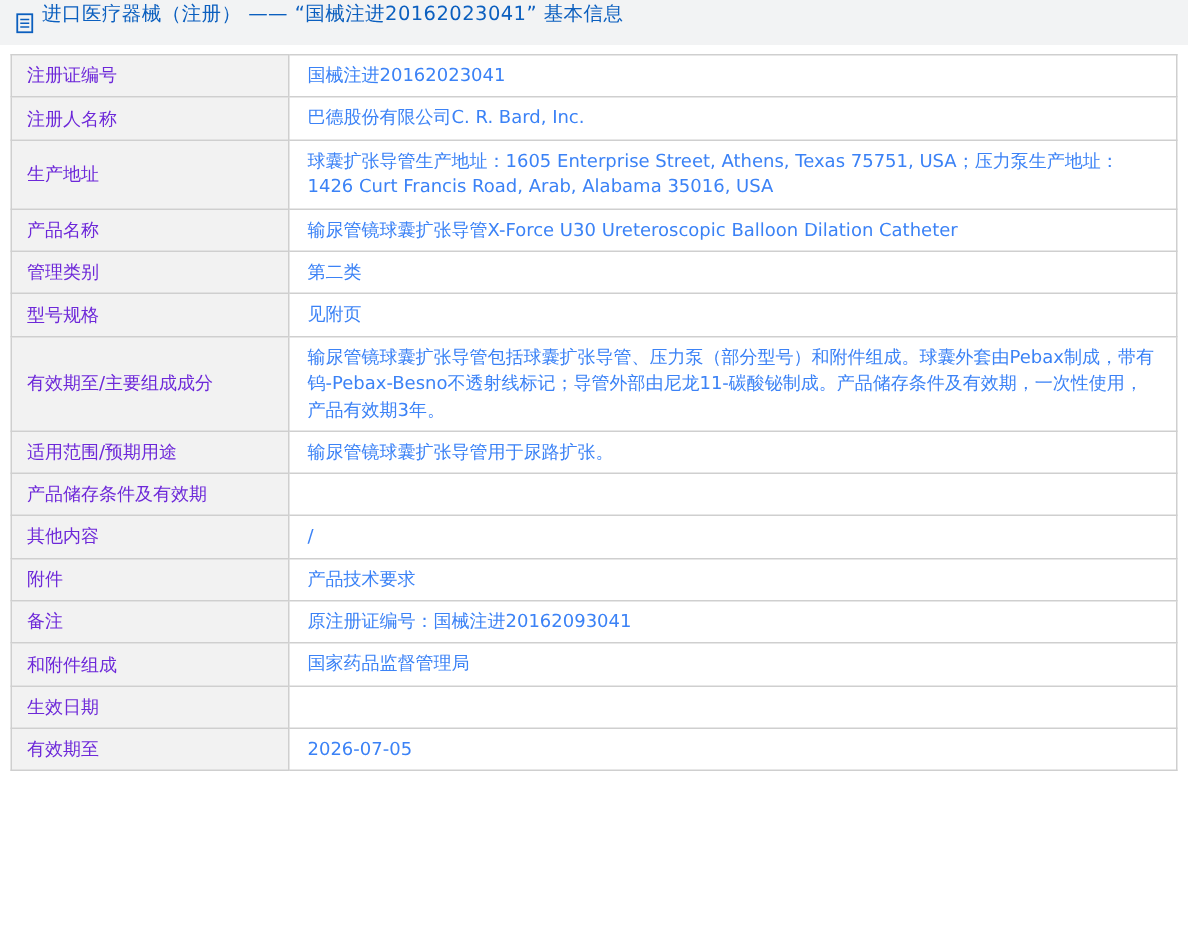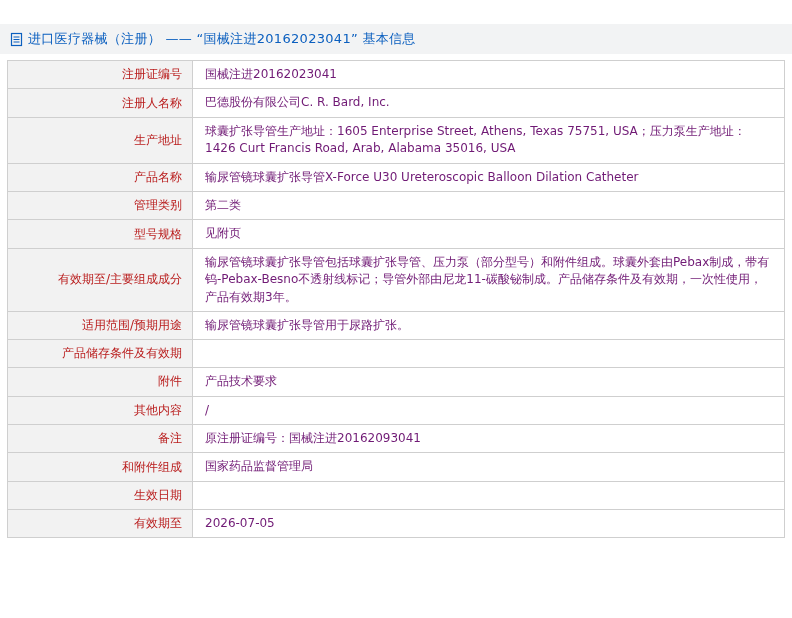--- a/index.html
+++ b/index.html
@@ -10,25 +10,23 @@
   }
   body {
     width: 792px;
     min-height: 618px;
     box-sizing: border-box;
   }
   .header {
     height: 30px;
     background: #f2f3f4;
     display: flex;
-    align-items: center;
     padding: 0 10px;
     gap: 5px;
     box-sizing: border-box;
-    margin-top: 24px;
   }
   .doc-icon { display: inline-flex; align-items: center; }
   .title {
     color: #0b5fbf;
     font-size: 13px;
     letter-spacing: 0.3px;
   }
   table.info-table {
     border-collapse: collapse;
     margin: 6px 7px 0 7px;
@@ -36,29 +34,28 @@
     table-layout: fixed;
   }
   col.col-label { width: 185px; }
   td {
     border: 1px solid #cfcfcf;
     font-size: 12px;
     vertical-align: middle;
   }
   td.label {
     background: #f2f2f2;
-    text-align: right;
     padding: 5px 10px;
-    color: #b91c1c;
+    color: #6d28d9;
     height: 14px;
   }
   td.value {
     background: #ffffff;
     padding: 5px 12px;
-    color: #701a75;
+    color: #3b82f6;
     line-height: 1.45;
     white-space: pre-line;
     word-break: break-word;
   }
 </style>
 </head>
 <body>
 
 <div class="header">
   <span class="doc-icon">
@@ -108,26 +105,26 @@
       </tr>
       <tr>
         <td class="label">适用范围/预期用途</td>
         <td class="value">输尿管镜球囊扩张导管用于尿路扩张。</td>
       </tr>
       <tr>
         <td class="label">产品储存条件及有效期</td>
         <td class="value"></td>
       </tr>
       <tr>
+        <td class="label">其他内容</td>
+        <td class="value">/</td>
+      </tr>
+      <tr>
         <td class="label">附件</td>
         <td class="value">产品技术要求</td>
-      </tr>
-      <tr>
-        <td class="label">其他内容</td>
-        <td class="value">/</td>
       </tr>
       <tr>
         <td class="label">备注</td>
         <td class="value">原注册证编号：国械注进20162093041</td>
       </tr>
       <tr>
         <td class="label">和附件组成</td>
         <td class="value">国家药品监督管理局</td>
       </tr>
       <tr>

